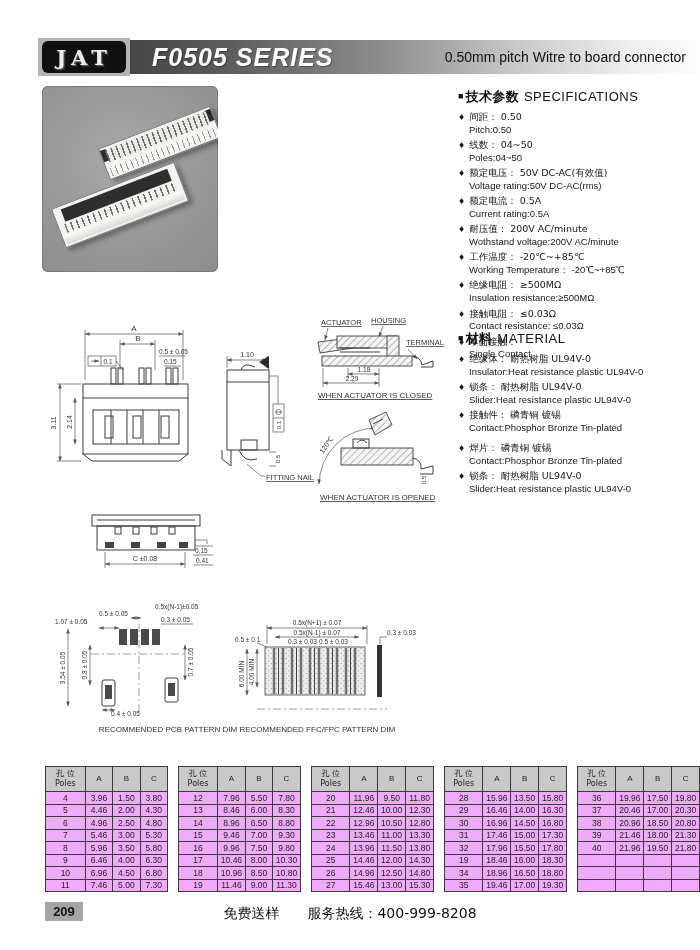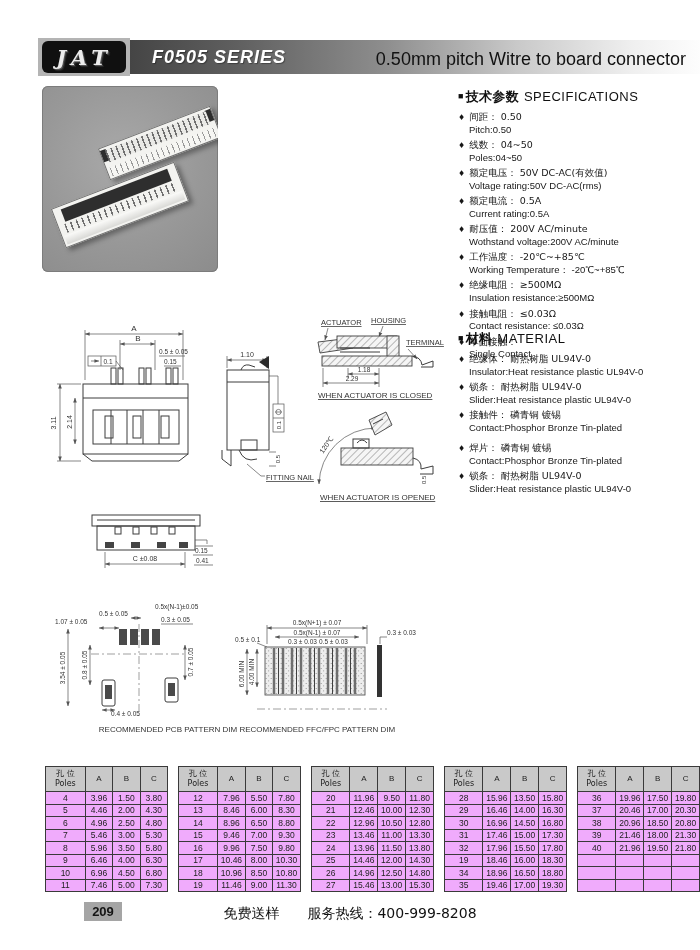--- a/index.html
+++ b/index.html
@@ -7,27 +7,27 @@
     width:700px; height:950px; position:relative; overflow:hidden;
     background:#ffffff; font-family:"Liberation Sans", sans-serif; color:#1a1a1a;
   }
 
   
   .header { position:absolute; left:38px; top:38px; right:0; height:38px; }
   .logo-plate { position:absolute; left:0; top:0; width:92px; height:38px; background:#b4b4b4; }
   .logo-box { position:absolute; left:4px; top:3px; right:4px; bottom:3px; background:#101010;
               border-radius:6px; display:flex; align-items:center; justify-content:center; }
   .logo-text { font-family:"DejaVu Serif", serif; font-weight:bold; font-size:21px; color:#ececec;
-               letter-spacing:5px; text-shadow:1px 1px 0 #555, 2px 2px 1px #2a2a2a;font-style:italic; }
+               letter-spacing:5px; text-shadow:1px 1px 0 #555, 2px 2px 1px #2a2a2a; }
   .title-bar { position:absolute; left:92px; right:0; top:2px; height:34px;
                background:linear-gradient(90deg,#454545 0%,#5e5e5e 18%,#8e8e8e 45%,#c9c9c9 68%,#efefef 88%,#fdfdfd 100%);
                display:flex; align-items:center; }
-  .series-title { font-style:italic; font-weight:bold; font-size:18px; color:#ffffff;
+  .series-title { font-style:italic; font-weight:bold; font-size:25px; color:#ffffff;
                   margin-left:22px; letter-spacing:1px; text-shadow:1px 1px 1px rgba(0,0,0,.35); }
-  .subtitle { position:absolute; right:14px; top:9px; font-size:18px; color:#111; }
+  .subtitle { position:absolute; right:14px; top:9px; font-size:14px; color:#111; }
 
   
   .photo { position:absolute; left:42px; top:86px; width:176px; height:186px;
            background:radial-gradient(circle at 45% 40%, #a9a9a9 0%, #989898 55%, #8c8c8c 100%);
            border-radius:6px; box-shadow:inset 0 0 0 1px #7c7c7c; overflow:hidden; }
   .conn { position:absolute; background:#f3f3f0; border:1px solid #6f6f6f;
           box-shadow:3px 4px 5px rgba(0,0,0,.35); }
   .conn-back { left:58px; top:40px; width:118px; height:32px; transform:rotate(-21deg); }
   .conn-back .pins { position:absolute; left:5px; right:5px; top:3px; height:13px;
           background:repeating-linear-gradient(90deg,#6f6f6f 0 1.5px,#e9e9e6 1.5px 5.5px); }
@@ -69,21 +69,21 @@
   .tables { position:absolute; left:45px; top:766px; display:flex; gap:10px; }
   table.dim { border-collapse:collapse; border:1.5px solid #2b2b2b; background:#f0abfc; }
   table.dim th, table.dim td { border:1px solid #3a3a3a; text-align:center; padding:0 1px; }
   table.dim th { background:#c9c9c9; font-weight:normal; font-size:8px; line-height:1.2;
                  height:24px; width:26px; color:#222; }
   table.dim th.poles { width:40px; font-family:"DejaVu Sans", sans-serif; }
   table.dim td { font-size:8.5px; height:11.5px; color:#222; }
 
   
   .page-num { position:absolute; left:45px; top:902px; width:38px; height:19px; background:#a5a5a5;
-              color:#151515; font-weight:bold; font-size:13px; display:flex; align-items:center; justify-content:center;margin-left:39px; }
+              color:#151515; font-weight:bold; font-size:13px; display:flex; align-items:center; justify-content:center; }
   .service { position:absolute; left:0; right:0; top:905px; text-align:center; font-size:14px; color:#111;
              font-family:"DejaVu Sans", sans-serif; }
   .service .sep { display:inline-block; width:28px; }
 </style>
 </head>
 <body>
 
 <div class="header">
   <div class="logo-plate">
     <div class="logo-box">

